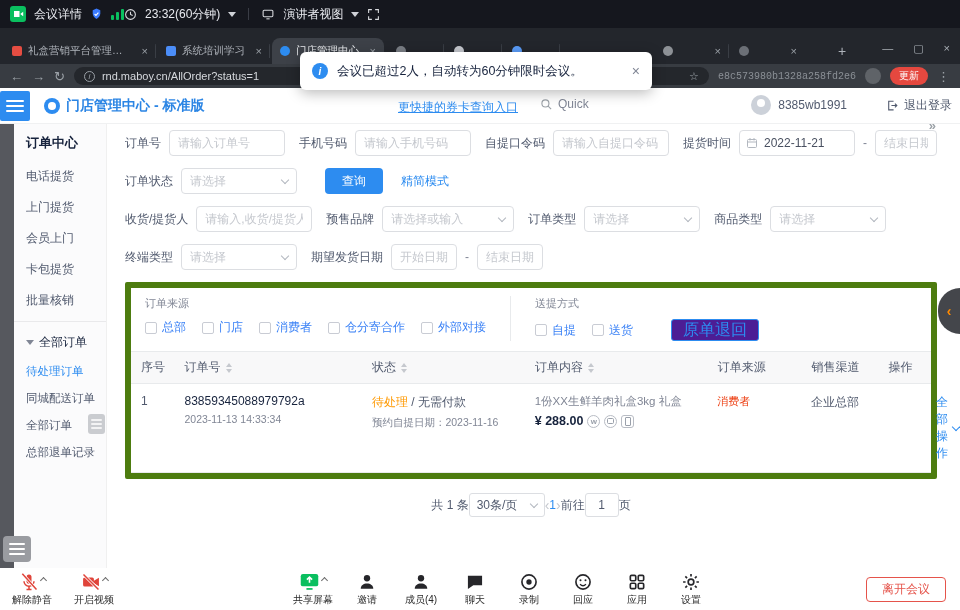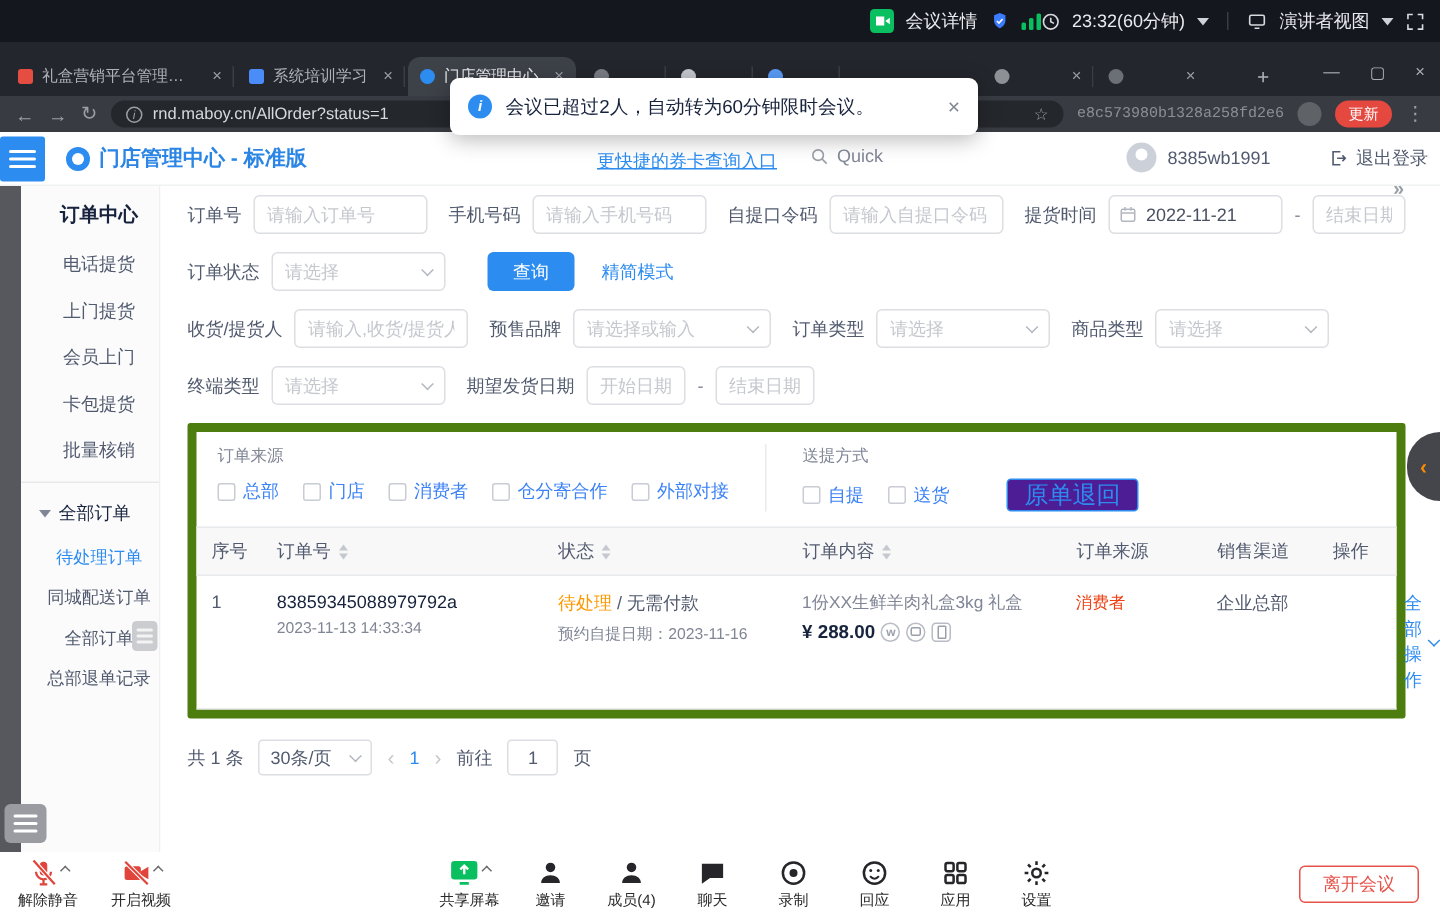--- a/index.html
+++ b/index.html
@@ -2,21 +2,21 @@
 <html><head>
 <meta charset="utf-8">
 <style>
   * { margin:0; padding:0; box-sizing:border-box; }
   html,body { background:#ddd; }
   body { font-family:"Liberation Sans","DejaVu Sans",sans-serif; }
   .stage { position:relative; width:960px; height:610px; background:#fff; overflow:hidden; }
 
   
   .meetbar { position:absolute; top:0; left:0; width:100%; height:28px; background:#15171e;
-             display:flex; align-items:center; justify-content:flex-end; padding:0 10px;
+             display:flex; align-items:center; justify-content:flex-start; padding:0 10px;
              color:#e8eaef; font-size:12px; z-index:60; }
   .m-group { display:flex; align-items:center; gap:8px; }
   .signal { display:inline-flex; align-items:flex-end; gap:2px; height:11px; }
   .signal i { width:3px; background:#0abf5f; border-radius:1px; }
   .sg1{height:5px}.sg2{height:8px}.sg3{height:11px}
   .tri-dn { width:0; height:0; border-left:4px solid transparent; border-right:4px solid transparent; border-top:5px solid #cfd2d8; }
   .m-div { width:1px; height:12px; background:#3a3d46; margin:0 4px; }
 
   
   .tabstrip { position:absolute; top:28px; left:0; width:100%; height:36px; background:#23262c; z-index:10; }
@@ -54,21 +54,21 @@
   .quick-link { position:absolute; left:398px; top:11px; font-size:12px; color:#2d8cf0; }
   .quick-search { position:absolute; left:540px; top:9px; display:flex; gap:5px; align-items:center; color:#808695; font-size:12px; }
   .hdr-right { position:absolute; right:8px; top:7px; display:flex; align-items:center; gap:7px; font-size:12px; color:#515a6e; }
   .avatar-sm { width:20px; height:20px; border-radius:50%; background:#ccd1d9; position:relative; }
   .avatar-sm::after { content:""; position:absolute; left:6px; top:4px; width:8px; height:8px; border-radius:50%; background:#fff; }
   .logout-grp { display:flex; align-items:center; gap:5px; margin-left:32px; }
   .collapse-ar { position:absolute; right:24px; top:30px; color:#9aa0a6; font-size:13px; font-weight:bold; z-index:8; }
 
   .leftstrip { position:absolute; left:0; top:36px; width:14px; height:444px; background:#56585e; }
   .sidebar { position:absolute; left:14px; top:36px; width:93px; height:444px; background:#fbfbfc;
-             border-right:1px solid #f0f0f0; font-size:12px; color:#515a6e;text-align:center; }
+             border-right:1px solid #f0f0f0; font-size:12px; color:#515a6e; }
   .sb-title { padding:10px 0 9px 12px; font-size:13px; font-weight:bold; color:#17233d; }
   .sb-item { padding:7px 0 7px 12px; cursor:pointer; }
   .sb-div { height:1px; background:#e9e9eb; margin:5px 0; }
   .sb-group { padding:7px 0 7px 12px; color:#17233d; display:flex; align-items:center; gap:5px; }
   .sb-sub { padding:6px 0 6px 12px; font-size:11.5px; }
   .act-blue { color:#2d8cf0 !important; }
 
   .main { position:absolute; left:107px; top:36px; right:0; bottom:0; background:#fff; padding:6px 0 0 18px; }
 
   .frow { display:flex; align-items:center; margin-bottom:12px; }
@@ -117,21 +117,21 @@
   .price { font-weight:bold; color:#17233d; font-size:12.5px; margin-top:5px; display:flex; align-items:center; gap:4px; }
   .mini { width:13px; height:13px; border:1px solid #b8bcc4; border-radius:50%; color:#9aa0aa;
           display:inline-flex; align-items:center; justify-content:center; }
   .mini-w::after { content:"w"; font-size:8px; }
   .mini-c::after { content:""; width:5px; height:4px; border:1px solid #9aa0aa; border-radius:1.5px; }
   .mini.sq { border-radius:3px; }
   .mini-p::after { content:""; width:4px; height:7px; border:1px solid #9aa0aa; border-radius:1px; }
   .src-red { color:#ed4014; font-size:11px; }
   .op-link { color:#2d8cf0; display:inline-flex; align-items:center; gap:5px;margin-left:48px; }
 
-  .pagination { width:812px; display:flex; justify-content:flex-start; align-items:center; gap:10px;
+  .pagination { width:812px; display:flex; justify-content:center; align-items:center; 
                 margin-top:14px; font-size:12px; color:#515a6e; }
   .pp-sel { width:76px; height:24px; border:1px solid #dcdee2; border-radius:3px; display:flex;
             align-items:center; justify-content:space-between; padding:0 7px; font-size:12px; color:#515a6e; }
   .pg-arrow { color:#c5c8ce; font-size:14px; }
   .pg-cur { color:#2d8cf0; }
   .goto-ipt { width:34px; height:24px; border:1px solid #dcdee2; border-radius:3px; text-align:center;
               font-size:12px; color:#515a6e; outline:none; }
 
   
   .float-burger { position:absolute; left:3px; top:448px; width:28px; height:26px; background:#9a9ca1;

